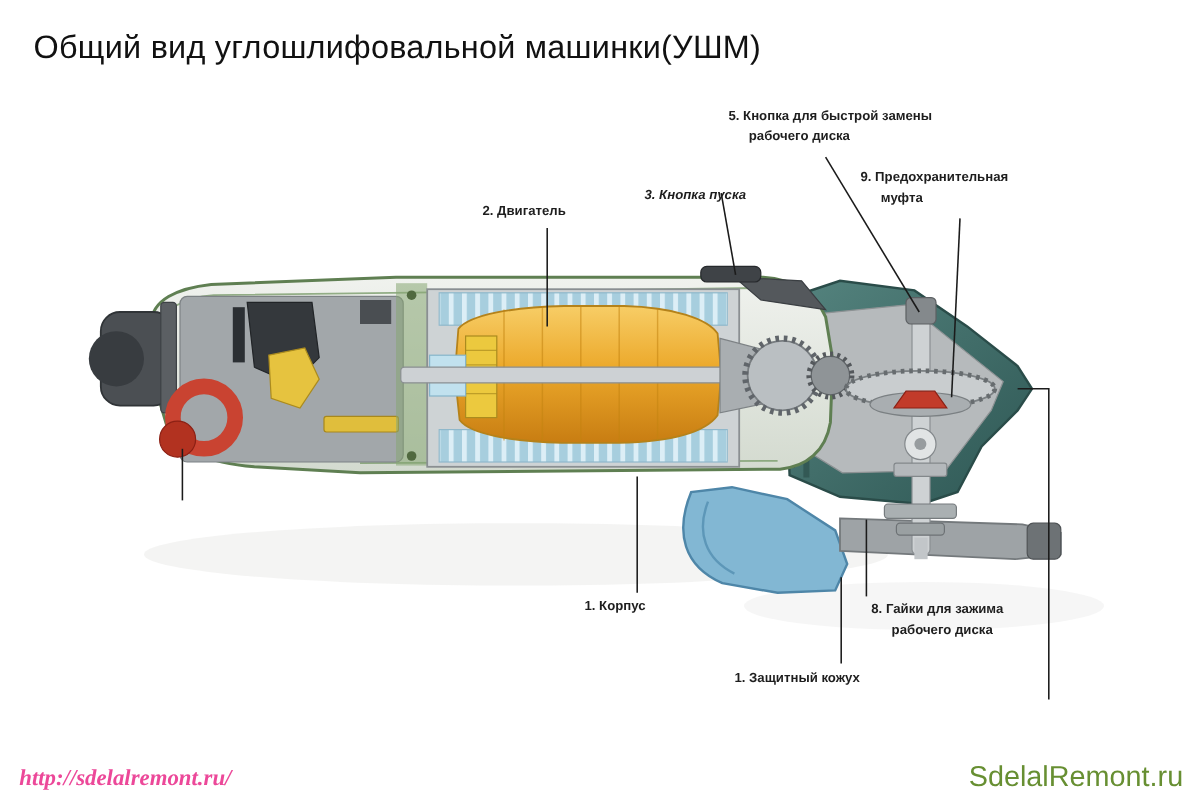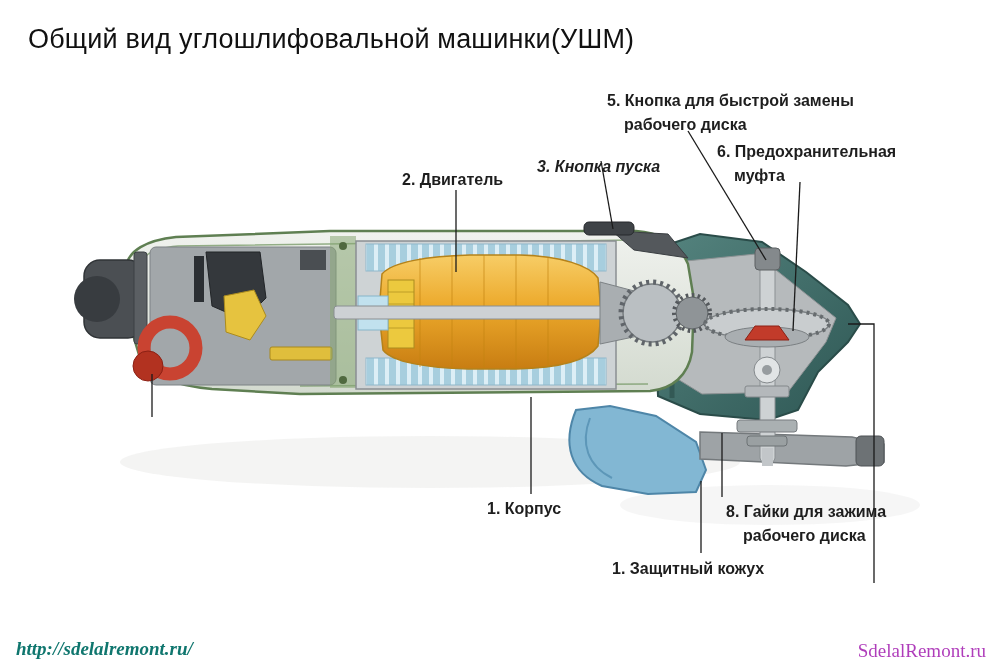--- a/index.html
+++ b/index.html
@@ -6,32 +6,32 @@
   .canvas{
     position:relative;width:1000px;height:668px;background:#ffffff;overflow:hidden;
     font-family:"Liberation Sans","DejaVu Sans",sans-serif;
   }
   .title{
     position:absolute;left:28px;top:24px;margin:0;
     font-size:27px;font-weight:400;color:#111;letter-spacing:.2px;
   }
   .art{position:absolute;left:0;top:0;width:1000px;height:668px;}
   .part-label{
-    position:absolute;font-size:16px;font-weight:bold;color:#1e1e1e;
+    position:absolute;font-size:11px;font-weight:bold;color:#1e1e1e;
     line-height:1.5;white-space:pre-line;padding-left:17px;text-indent:-17px;
   }
   .src-link{
     position:absolute;left:16px;bottom:8px;
     font-family:"Liberation Serif","DejaVu Serif",serif;
-    font-size:19px;font-style:italic;font-weight:bold;color:#0f766e;
+    font-size:19px;font-style:italic;font-weight:bold;color:#ec4899;
     text-decoration:none;cursor:pointer;
   }
   .watermark{
     position:absolute;right:14px;bottom:6px;
-    font-size:19px;color:#a21caf;opacity:.85;font-family:Liberation Serif, serif;
+    font-size:24px;color:#4d7c0f;opacity:.85;
   }
 </style>
 </head>
 <body>
 
 <div class="canvas">
 
   <h1 class="title">Общий вид углошлифовальной машинки(УШМ)</h1>
 
   <svg class="art" viewBox="0 0 1000 668" aria-hidden="true">
@@ -131,21 +131,21 @@
       <line x1="722" y1="433" x2="722" y2="497"></line>
       <polyline points="848,324 874,324 874,583"></polyline>
     </g>
   </svg>
 
   <div class="part-label" style="left:402px;top:168px;">2. Двигатель</div>
   <div class="part-label" style="left:537px;top:155px;font-style:italic;">3. Кнопка пуска</div>
   <div class="part-label" style="left:487px;top:497px;">1. Корпус</div>
   <div class="part-label" style="left:607px;top:89px;">5. Кнопка для быстрой замены
 рабочего диска</div>
-  <div class="part-label" style="left:717px;top:140px;">6. Предохранительная
+  <div class="part-label" style="left:717px;top:140px;">9. Предохранительная
 муфта</div>
   <div class="part-label" style="left:612px;top:557px;">1. Защитный кожух</div>
   <div class="part-label" style="left:702px;top:500px;margin-left:24px;">8. Гайки для зажима
 рабочего диска</div>
 
   <a class="src-link">http://sdelalremont.ru/</a>
   <div class="watermark">SdelalRemont.ru</div>
 
 </div>
 

